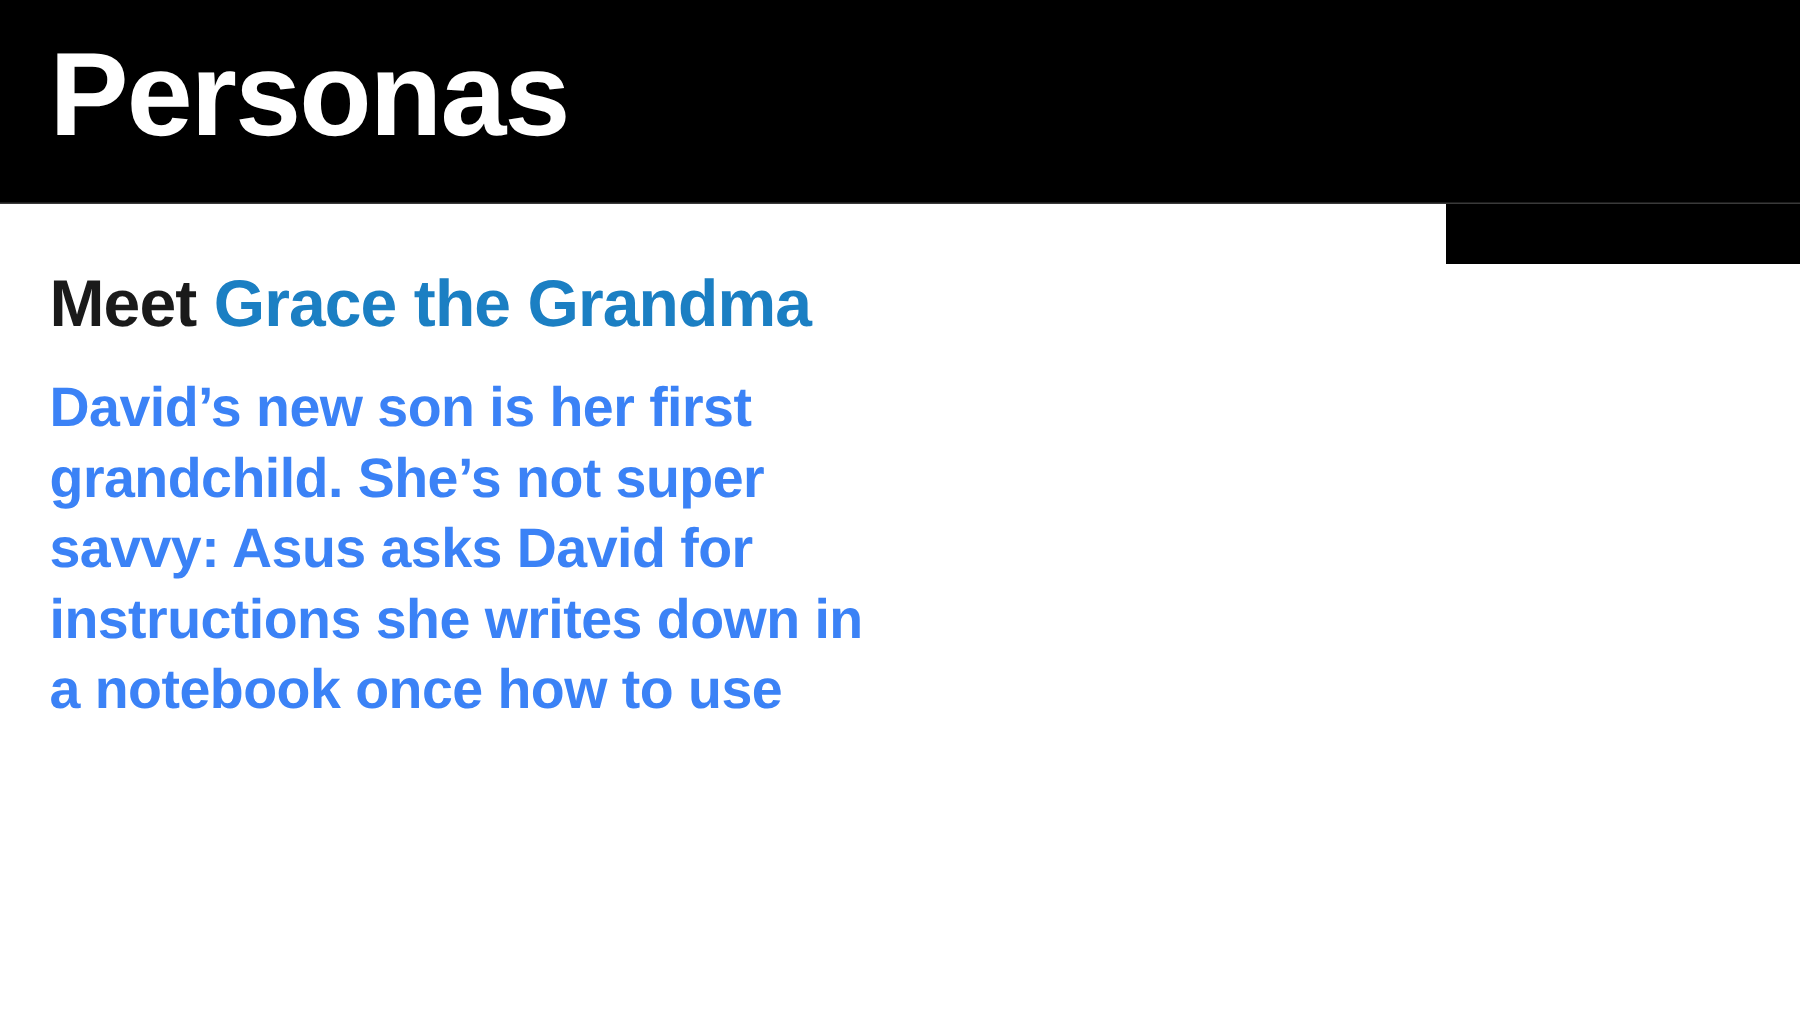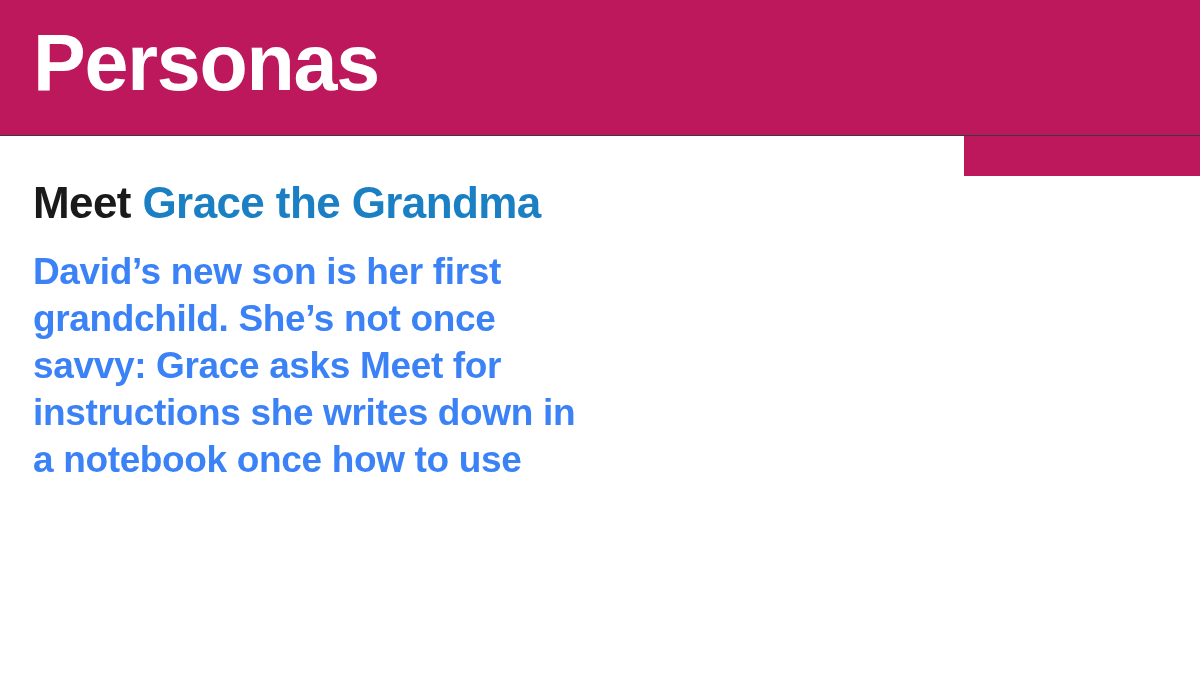--- a/index.html
+++ b/index.html
@@ -22,21 +22,21 @@
     background: #ffffff;
   }
 
   
   .header-bar {
     position: absolute;
     left: 0;
     top: 0;
     width: 1200px;
     height: 176px;
-    background: #be185d;
+    background: #000000;
     box-sizing: border-box;
   }
   .header-rule {
     position: absolute;
     left: 0;
     top: 135px;
     width: 1200px;
     height: 1px;
     background: #3a3a3a;
   }
@@ -112,20 +112,20 @@
   <div class="header-rule"></div>
 
   <div class="body-area">
 
     <h2 class="meet-heading">
       <span class="meet-word">Meet </span><span class="persona-name">Grace the Grandma</span>
     </h2>
 
     <p class="persona-description">
       <span class="line">David’s new son is her first</span>
-      <span class="line">grandchild. She’s not once</span>
-      <span class="line">savvy: Grace asks Meet for</span>
+      <span class="line">grandchild. She’s not super</span>
+      <span class="line">savvy: Asus asks David for</span>
       <span class="line">instructions she writes down in</span>
       <span class="line">a notebook once how to use</span>
     </p>
 
   </div>
 </div>
 
 </body></html>

